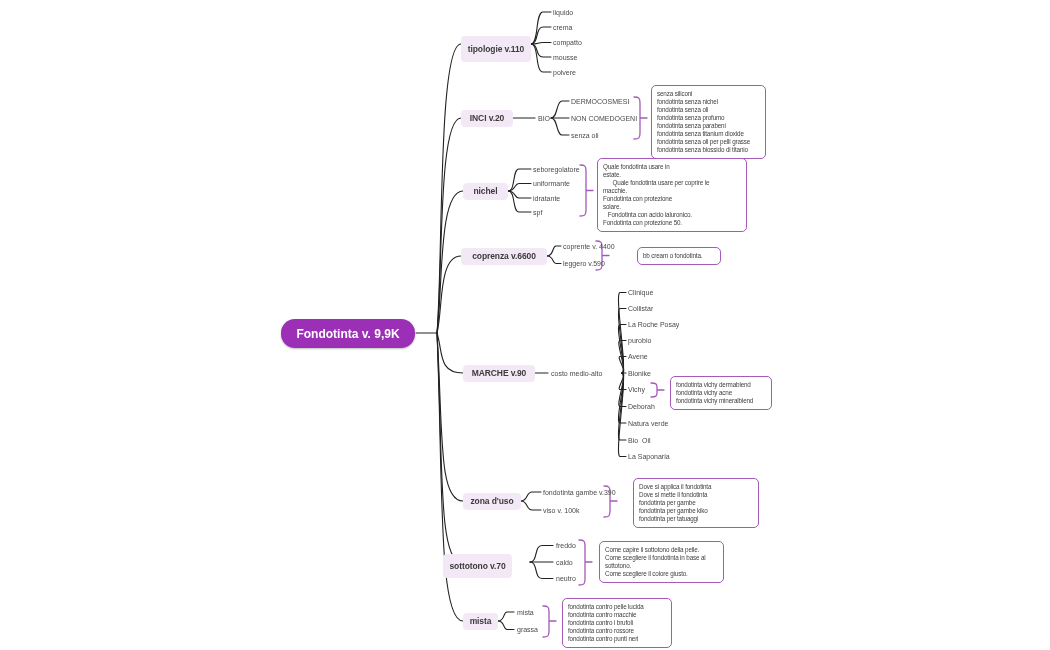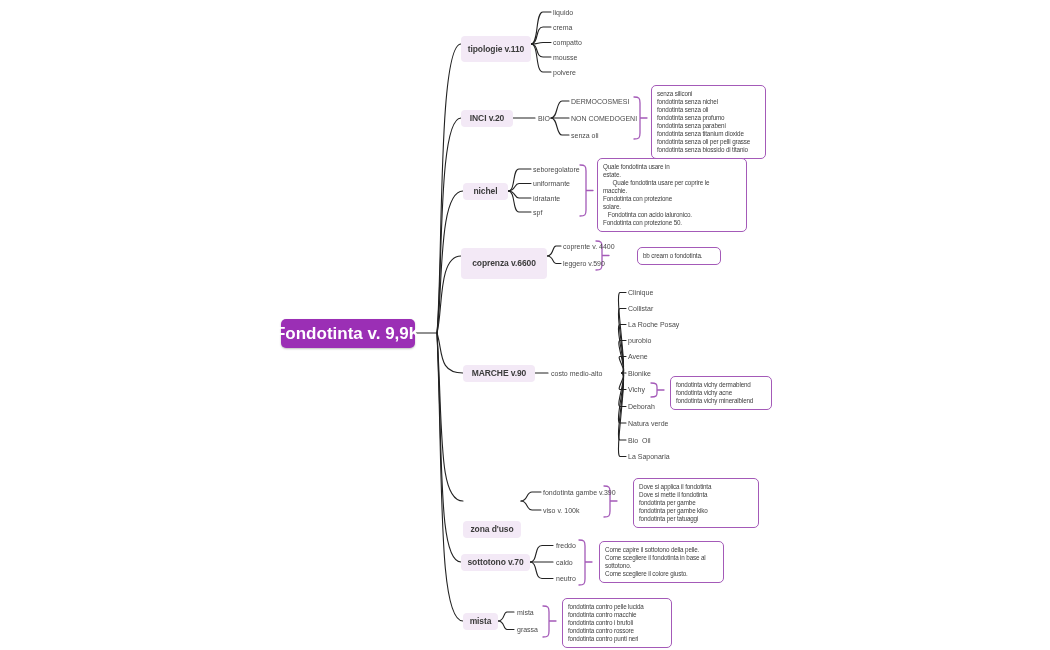--- a/index.html
+++ b/index.html
@@ -3,23 +3,23 @@
 <meta charset="utf-8">
 <style>
   html,body{margin:0;padding:0;}
   body{
     width:1050px;height:650px;position:relative;background:#ffffff;
     font-family:"Liberation Sans","DejaVu Sans",sans-serif;overflow:hidden;
   }
   #canvas{position:absolute;left:0;top:0;width:1050px;height:650px;}
   .abs{position:absolute;box-sizing:border-box;}
   .root-node{
-    background:#9b2fb5;color:#ffffff;border-radius:5px;
+    background:#9b2fb5;color:#ffffff;border-radius:14px;
     display:flex;align-items:center;justify-content:center;
-    font-weight:bold;font-size:17px;white-space:nowrap;
+    font-weight:bold;font-size:12px;white-space:nowrap;
     box-shadow:0 1px 2px rgba(0,0,0,0.25);
   }
   .branch-node{
     background:#f3e9f6;color:#3b3b3b;border-radius:4px;
     display:flex;align-items:center;justify-content:center;
     font-weight:bold;font-size:8.5px;letter-spacing:-0.1px;white-space:nowrap;
   }
   .leaf-label{
     color:#4a4a4a;font-size:7px;line-height:9px;height:9px;white-space:pre;
   }
@@ -133,21 +133,21 @@
   <div class="abs leaf-label" style="left:533px;top:207.5px;">spf</div>
   <div class="abs note-box" style="left:597px;top:158px;width:150px;">Quale fondotinta usare in
 estate.
       Quale fondotinta usare per coprire le
 macchie.
 Fondotinta con protezione
 solare.
    Fondotinta con acido ialuronico.
 Fondotinta con protezione 50.</div>
 
-  <div class="abs branch-node" style="left:461px;top:247.5px;width:86px;height:31px;">coprenza v.6600</div>
+  <div class="abs branch-node" style="left:461px;top:247.5px;width:86px;height:17px;">coprenza v.6600</div>
   <div class="abs leaf-label" style="left:563px;top:241.5px;">coprente v. 4400</div>
   <div class="abs leaf-label" style="left:563px;top:259px;">leggero v.590</div>
   <div class="abs note-box" style="left:637px;top:247px;width:84px;white-space:nowrap;">bb cream o fondotinta.</div>
 
   <div class="abs branch-node" style="left:463px;top:364.5px;width:72px;height:17px;">MARCHE v.90</div>
   <div class="abs mid-label" style="left:551px;top:368.5px;">costo medio-alto</div>
   <div class="abs leaf-label" style="left:628px;top:288px;">Clinique</div>
   <div class="abs leaf-label" style="left:628px;top:304px;">Collistar</div>
   <div class="abs leaf-label" style="left:628px;top:320px;">La Roche Posay</div>
   <div class="abs leaf-label" style="left:628px;top:336px;">purobio</div>
@@ -155,30 +155,30 @@
   <div class="abs leaf-label" style="left:628px;top:368.5px;">Bionike</div>
   <div class="abs leaf-label" style="left:628px;top:385px;">Vichy</div>
   <div class="abs leaf-label" style="left:628px;top:402px;">Deborah</div>
   <div class="abs leaf-label" style="left:628px;top:418.5px;">Natura verde</div>
   <div class="abs leaf-label" style="left:628px;top:435.5px;">Bio  Oil</div>
   <div class="abs leaf-label" style="left:628px;top:452px;">La Saponaria</div>
   <div class="abs note-box" style="left:670px;top:376px;width:102px;">fondotinta vichy dermablend
 fondotinta vichy acne
 fondotinta vichy mineralblend</div>
 
-  <div class="abs branch-node" style="left:463px;top:492.5px;width:58px;height:17px;margin-top:28px;">zona d'uso</div>
+  <div class="abs branch-node" style="left:463px;top:492.5px;width:58px;height:17px;">zona d'uso</div>
   <div class="abs leaf-label" style="left:543px;top:487.5px;">fondotinta gambe v.390</div>
   <div class="abs leaf-label" style="left:543px;top:505.5px;">viso v. 100k</div>
   <div class="abs note-box" style="left:633px;top:478px;width:126px;">Dove si applica il fondotinta
 Dove si mette il fondotinta
 fondotinta per gambe
 fondotinta per gambe kiko
 fondotinta per tatuaggi</div>
 
-  <div class="abs branch-node" style="left:461px;top:553.5px;width:69px;height:17px;">sottotono v.70</div>
+  <div class="abs branch-node" style="left:443px;top:553.5px;width:69px;height:24px;">sottotono v.70</div>
   <div class="abs leaf-label" style="left:556px;top:541px;">freddo</div>
   <div class="abs leaf-label" style="left:556px;top:557.5px;">caldo</div>
   <div class="abs leaf-label" style="left:556px;top:574px;">neutro</div>
   <div class="abs note-box" style="left:599px;top:541px;width:125px;">Come capire il sottotono della pelle.
 Come scegliere il fondotinta in base al
 sottotono.
 Come scegliere il colore giusto.</div>
 
   <div class="abs branch-node" style="left:463px;top:612.5px;width:35px;height:17px;">mista</div>
   <div class="abs leaf-label" style="left:517px;top:607.5px;">mista</div>

